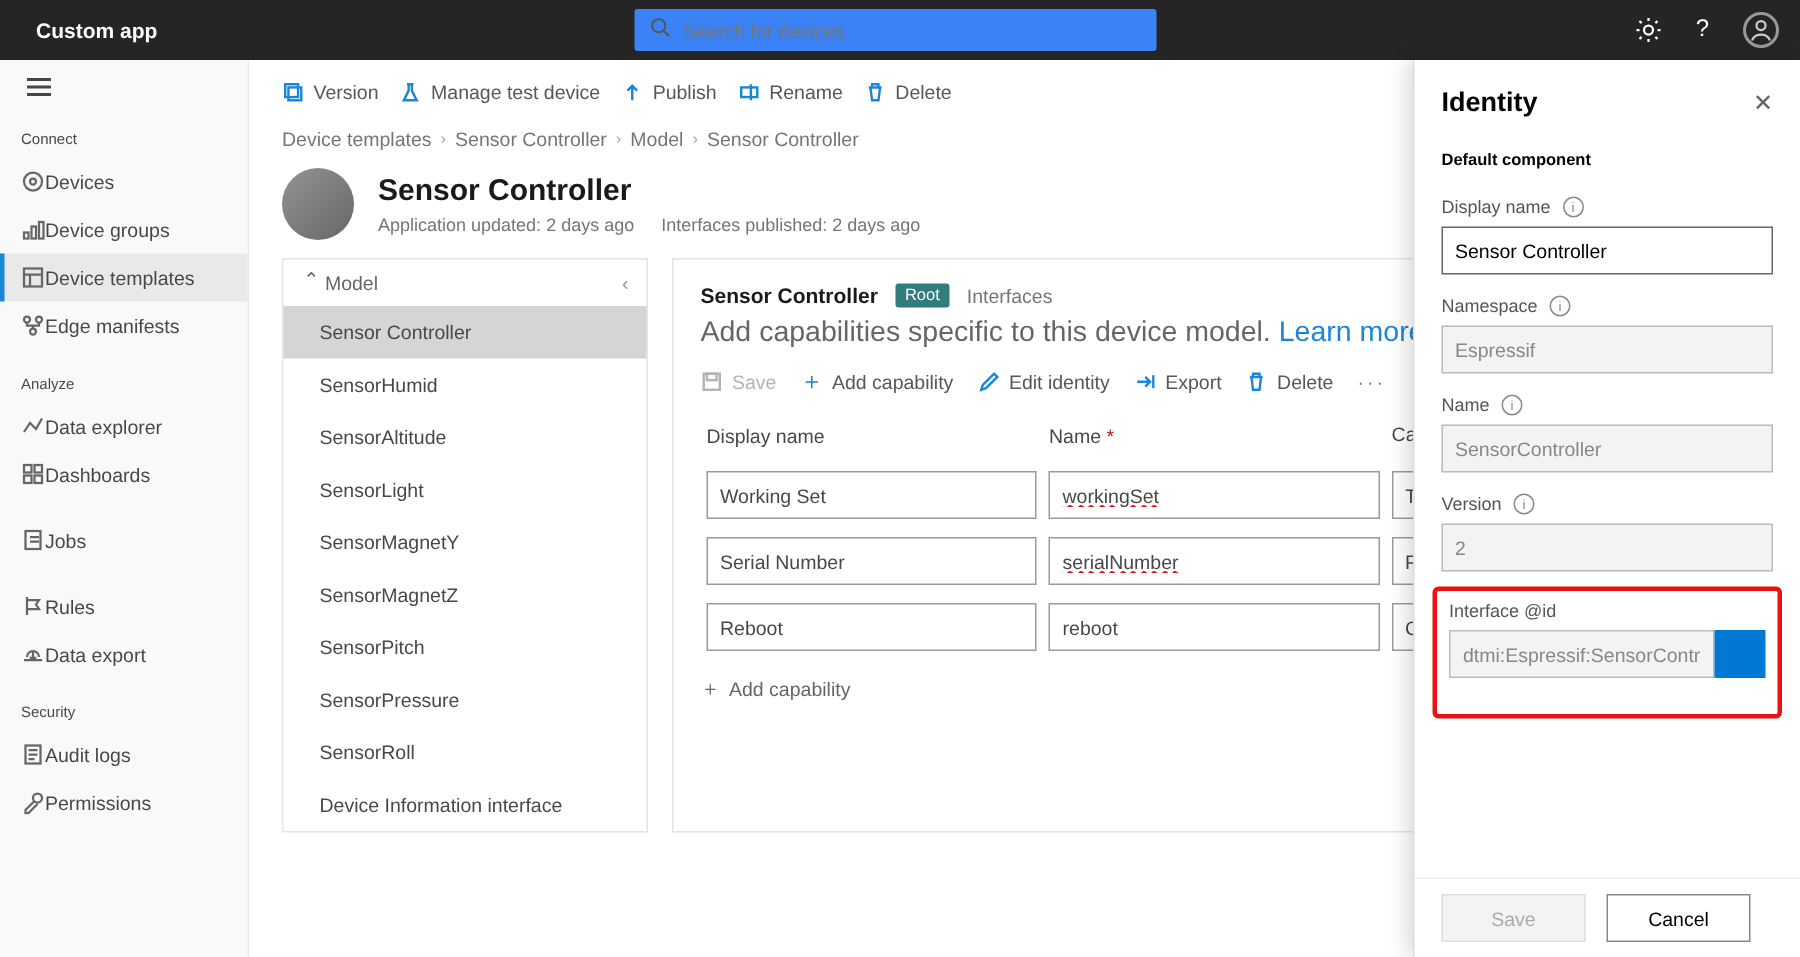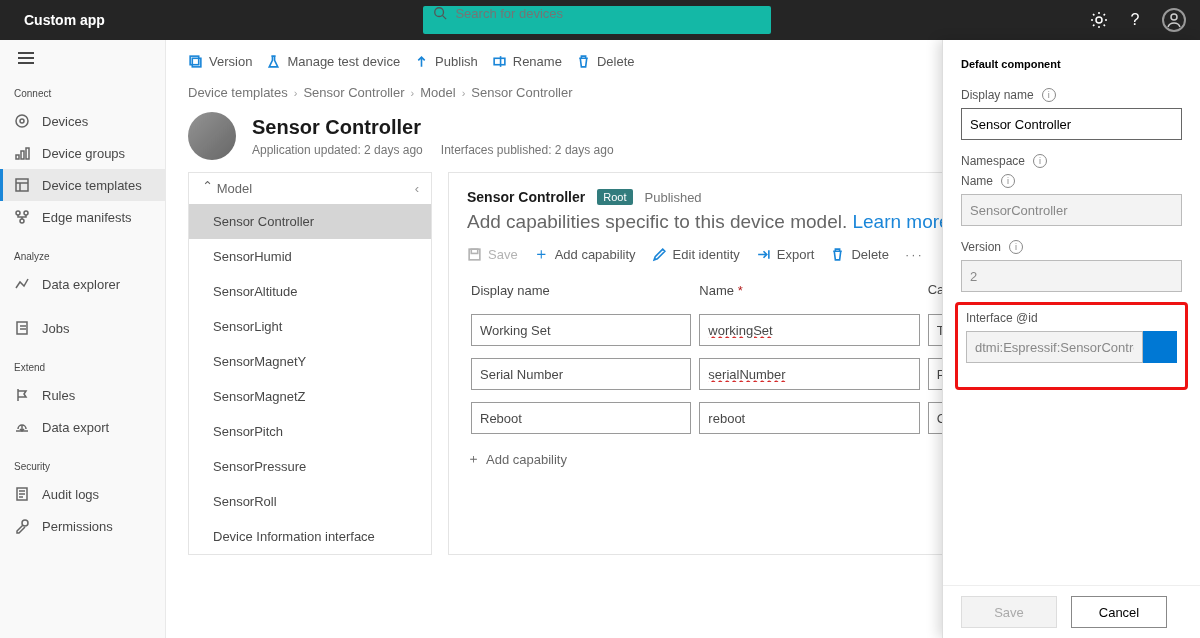--- a/index.html
+++ b/index.html
@@ -1,38 +1,38 @@
 <!DOCTYPE html>
 <html><head>
 <meta charset="utf-8">
 <style>
   * { box-sizing: border-box; margin: 0; padding: 0; font-family: "Segoe UI", Arial, sans-serif; }
   body { width: 1200px; height: 638px; overflow: hidden; background: #fff; position: relative; }
 
   
   .topbar { height: 40px; background: #252525; color: #fff; display: flex; align-items: center; padding: 0 14px 0 24px; }
   .app-title { font-size: 14px; font-weight: 600; }
-  .search-wrap { margin: 0 auto; width: 348px; height: 28px; background: #14b8a6; border-radius: 2px; display: flex; align-items: flex-start; padding: 0 10px; color: #555; }
+  .search-wrap { margin: 0 auto; width: 348px; height: 28px; background: #3b82f6; border-radius: 2px; display: flex; align-items: center; padding: 0 10px; color: #555; }
   .search-wrap svg { width: 14px; height: 14px; margin-right: 8px; flex-shrink: 0; }
   .search-wrap input { border: none; outline: none; width: 100%; font-size: 13px; background: transparent; }
   .topbar-right { display: flex; align-items: center; gap: 18px; }
   .topbar-right .ticon { width: 18px; height: 18px; display:inline-flex; align-items:center; justify-content:center;}
   .avatar { width: 24px; height: 24px; border: 2px solid #999; border-radius: 50%; display:flex; align-items:center; justify-content:center; font-size:11px; color:#ccc;}
 
   
   .main { display: flex; height: calc(638px - 40px); }
 
   
   .sidebar { width: 166px; border-right: 1px solid #e7e7e7; background: #f8f8f8; overflow-y: auto; font-size: 13px; color: #333; }
   .sb-top { height: 36px; display:flex; align-items:center; padding-left:18px;}
   .hamburger { display:inline-flex; flex-direction:column; gap:3px; cursor:pointer;}
   .hamburger span { width:16px; height:2px; background:#333; }
   .sb-section { padding: 6px 0; }
   .sb-heading { font-size: 10px; font-weight:400; color:#333; padding: 6px 14px; }
-  .sb-item { display:flex; align-items:center; gap:12px; padding: 8px 14px; cursor:pointer; }
+  .sb-item { display:flex; align-items:center; padding: 8px 14px; cursor:pointer; }
   .sb-item.active { background: #e6e6e6; border-left: 3px solid #0078d4; padding-left:11px; }
   .sb-icon { width: 16px; height:16px; display:inline-flex; align-items:center; justify-content:center; color:#555;}
 
   
   .content { flex: 1; position: relative; display:flex; flex-direction:column; background:#fff; }
   
   .sidebar, .content-inner { filter: opacity(0.9); }
 
   .content-inner { padding: 10px 22px 0 22px; flex:1; overflow:auto; }
 
@@ -181,37 +181,47 @@
     <div class="sb-section">
       <div class="sb-heading">Analyze</div>
       <div class="sb-item">
           <span class="sb-icon">
             <svg viewBox="0 0 16 16">
               <polyline points="2,12 6,6 10,10 14,3"></polyline>
             </svg>
           </span>
           <span>Data explorer</span>
         </div>
+      <div class="sb-item">
+          <span class="sb-icon">
+            <svg viewBox="0 0 16 16">
+              <rect x="2" y="2" width="5" height="5"></rect>
+              <rect x="9" y="2" width="5" height="5"></rect>
+              <rect x="2" y="9" width="5" height="5"></rect>
+              <rect x="9" y="9" width="5" height="5"></rect>
+            </svg>
+          </span>
+          <span>Dashboards</span>
+        </div>
     </div>
 
     <div class="sb-section">
       <div class="sb-item">
           <span class="sb-icon">
             <svg viewBox="0 0 16 16">
               <rect x="3" y="2" width="10" height="12"></rect>
               <line x1="6" y1="6" x2="12" y2="6"></line>
               <line x1="6" y1="9" x2="12" y2="9"></line>
             </svg>
           </span>
           <span>Jobs</span>
         </div>
     </div>
 
     <div class="sb-section">
-      <div class="sb-heading">Extend</div>
       <div class="sb-item">
           <span class="sb-icon">
             <svg viewBox="0 0 16 16">
               <path d="M4 2v12M4 4h8l-2 3 2 3H4"></path>
             </svg>
           </span>
           <span>Rules</span>
         </div>
       <div class="sb-item">
           <span class="sb-icon">
@@ -333,21 +343,21 @@
           <div class="tree-item">SensorPitch</div>
           <div class="tree-item">SensorPressure</div>
           <div class="tree-item">SensorRoll</div>
           <div class="tree-item">Device Information interface</div>
         </div>
 
         <div class="detail-pane">
           <div class="detail-head">
             <span class="name">Sensor Controller</span>
             <span class="badge-root">Root</span>
-            <span style="color:#666;font-size:13px">Published</span>
+            <span style="color:#666;font-size:13px">Interfaces</span>
           </div>
           <div class="detail-sub">
             <span>Add capabilities specific to this device model. </span><a href="#"><span>Learn more</span> <span>⧉</span></a>
           </div>
           <div class="detail-cmds">
             <span class="cmd disabled">
                 <span class="cicon" style="color:#aaa">
                   <svg viewBox="0 0 14 14">
                     <rect x="2" y="2" width="10" height="10"></rect>
                     <rect x="4" y="2" width="6" height="4"></rect>
@@ -423,32 +433,37 @@
               <span>Add capability</span>
             </div>
         </div>
       </div>
     </div>
   </div>
 </div>
 
 <div class="flyout">
   <div class="fly-inner">
+    <div class="fly-title">
+      <span>Identity</span>
+      <span class="close-x">✕</span>
+    </div>
     <div class="fly-sub">Default component</div>
 
     <div class="flabel">
         <span>Display name</span>
         <span class="info-dot">i</span>
       </div>
     <input class="finput" value="Sensor Controller" style="">
 
     <div class="flabel">
         <span>Namespace</span>
         <span class="info-dot">i</span>
       </div>
+    <input class="finput" disabled="" value="Espressif" style="">
 
     <div class="flabel">
         <span>Name</span>
         <span class="info-dot">i</span>
       </div>
     <input class="finput" disabled="" value="SensorController" style="">
 
     <div class="flabel">
         <span>Version</span>
         <span class="info-dot">i</span>

